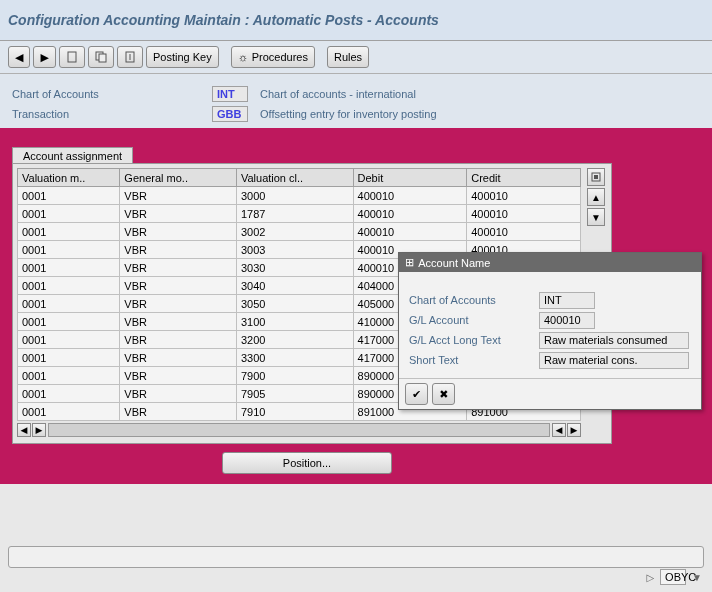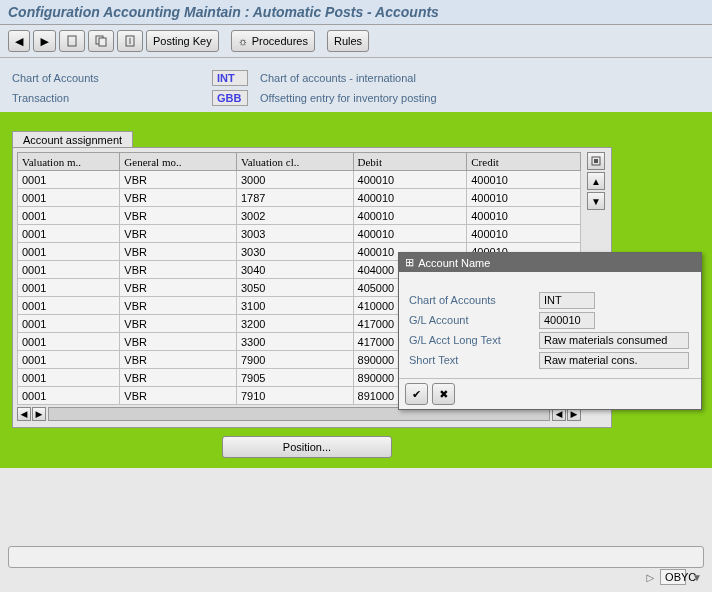--- a/index.html
+++ b/index.html
@@ -11,21 +11,21 @@
     height: 592px;
     overflow: hidden;
     position: relative;
   }
   .title-bar {
     background: #d9e3ef;
     color: #4a6a8a;
     font-size: 14px;
     font-weight: bold;
     font-style: italic;
-    padding: 4px 8px;
+    padding: 12px 8px;
     border-bottom: 1px solid #a0a0a0;
   }
   .toolbar {
     background: #dfe6ee;
     padding: 5px 8px;
     display: flex;
     align-items: center;
     gap: 3px;
     border-bottom: 1px solid #b0b0b0;
   }
@@ -56,21 +56,21 @@
     border: 1px solid #a0a0a0;
     padding: 1px 4px;
     text-align: left;
     color: #4040e0;
     font-weight: bold;
     margin-right: 12px;
   }
   .hdr-desc { color: #4a6a8a; }
   .content {
     padding: 18px 0 6px 12px;
-    background: #84cc16;
+    background: #be185d;
   }
   .tabstrip {
     display: flex;
     align-items: flex-end;
   }
   .tab {
     background: #e6e6e6;
     border: 1px solid #9a9a9a;
     border-bottom: none;
     padding: 2px 10px;
@@ -91,21 +91,20 @@
     background: #f0f0f0;
   }
   table.grid th {
     background: #e0e0e0;
     border: 1px solid #a0a0a0;
     padding: 2px 4px;
     text-align: left;
     font-weight: normal;
     font-size: 11px;
     height: 18px;
-    font-family: Liberation Serif, serif;
   }
   table.grid td {
     border: 1px solid #c0c0c0;
     padding: 2px 4px;
     font-size: 11px;
     background: #f4f4f4;
     height: 18px;
   }
   .col-vm { width: 72px; }
   .col-gm { width: 82px; }

